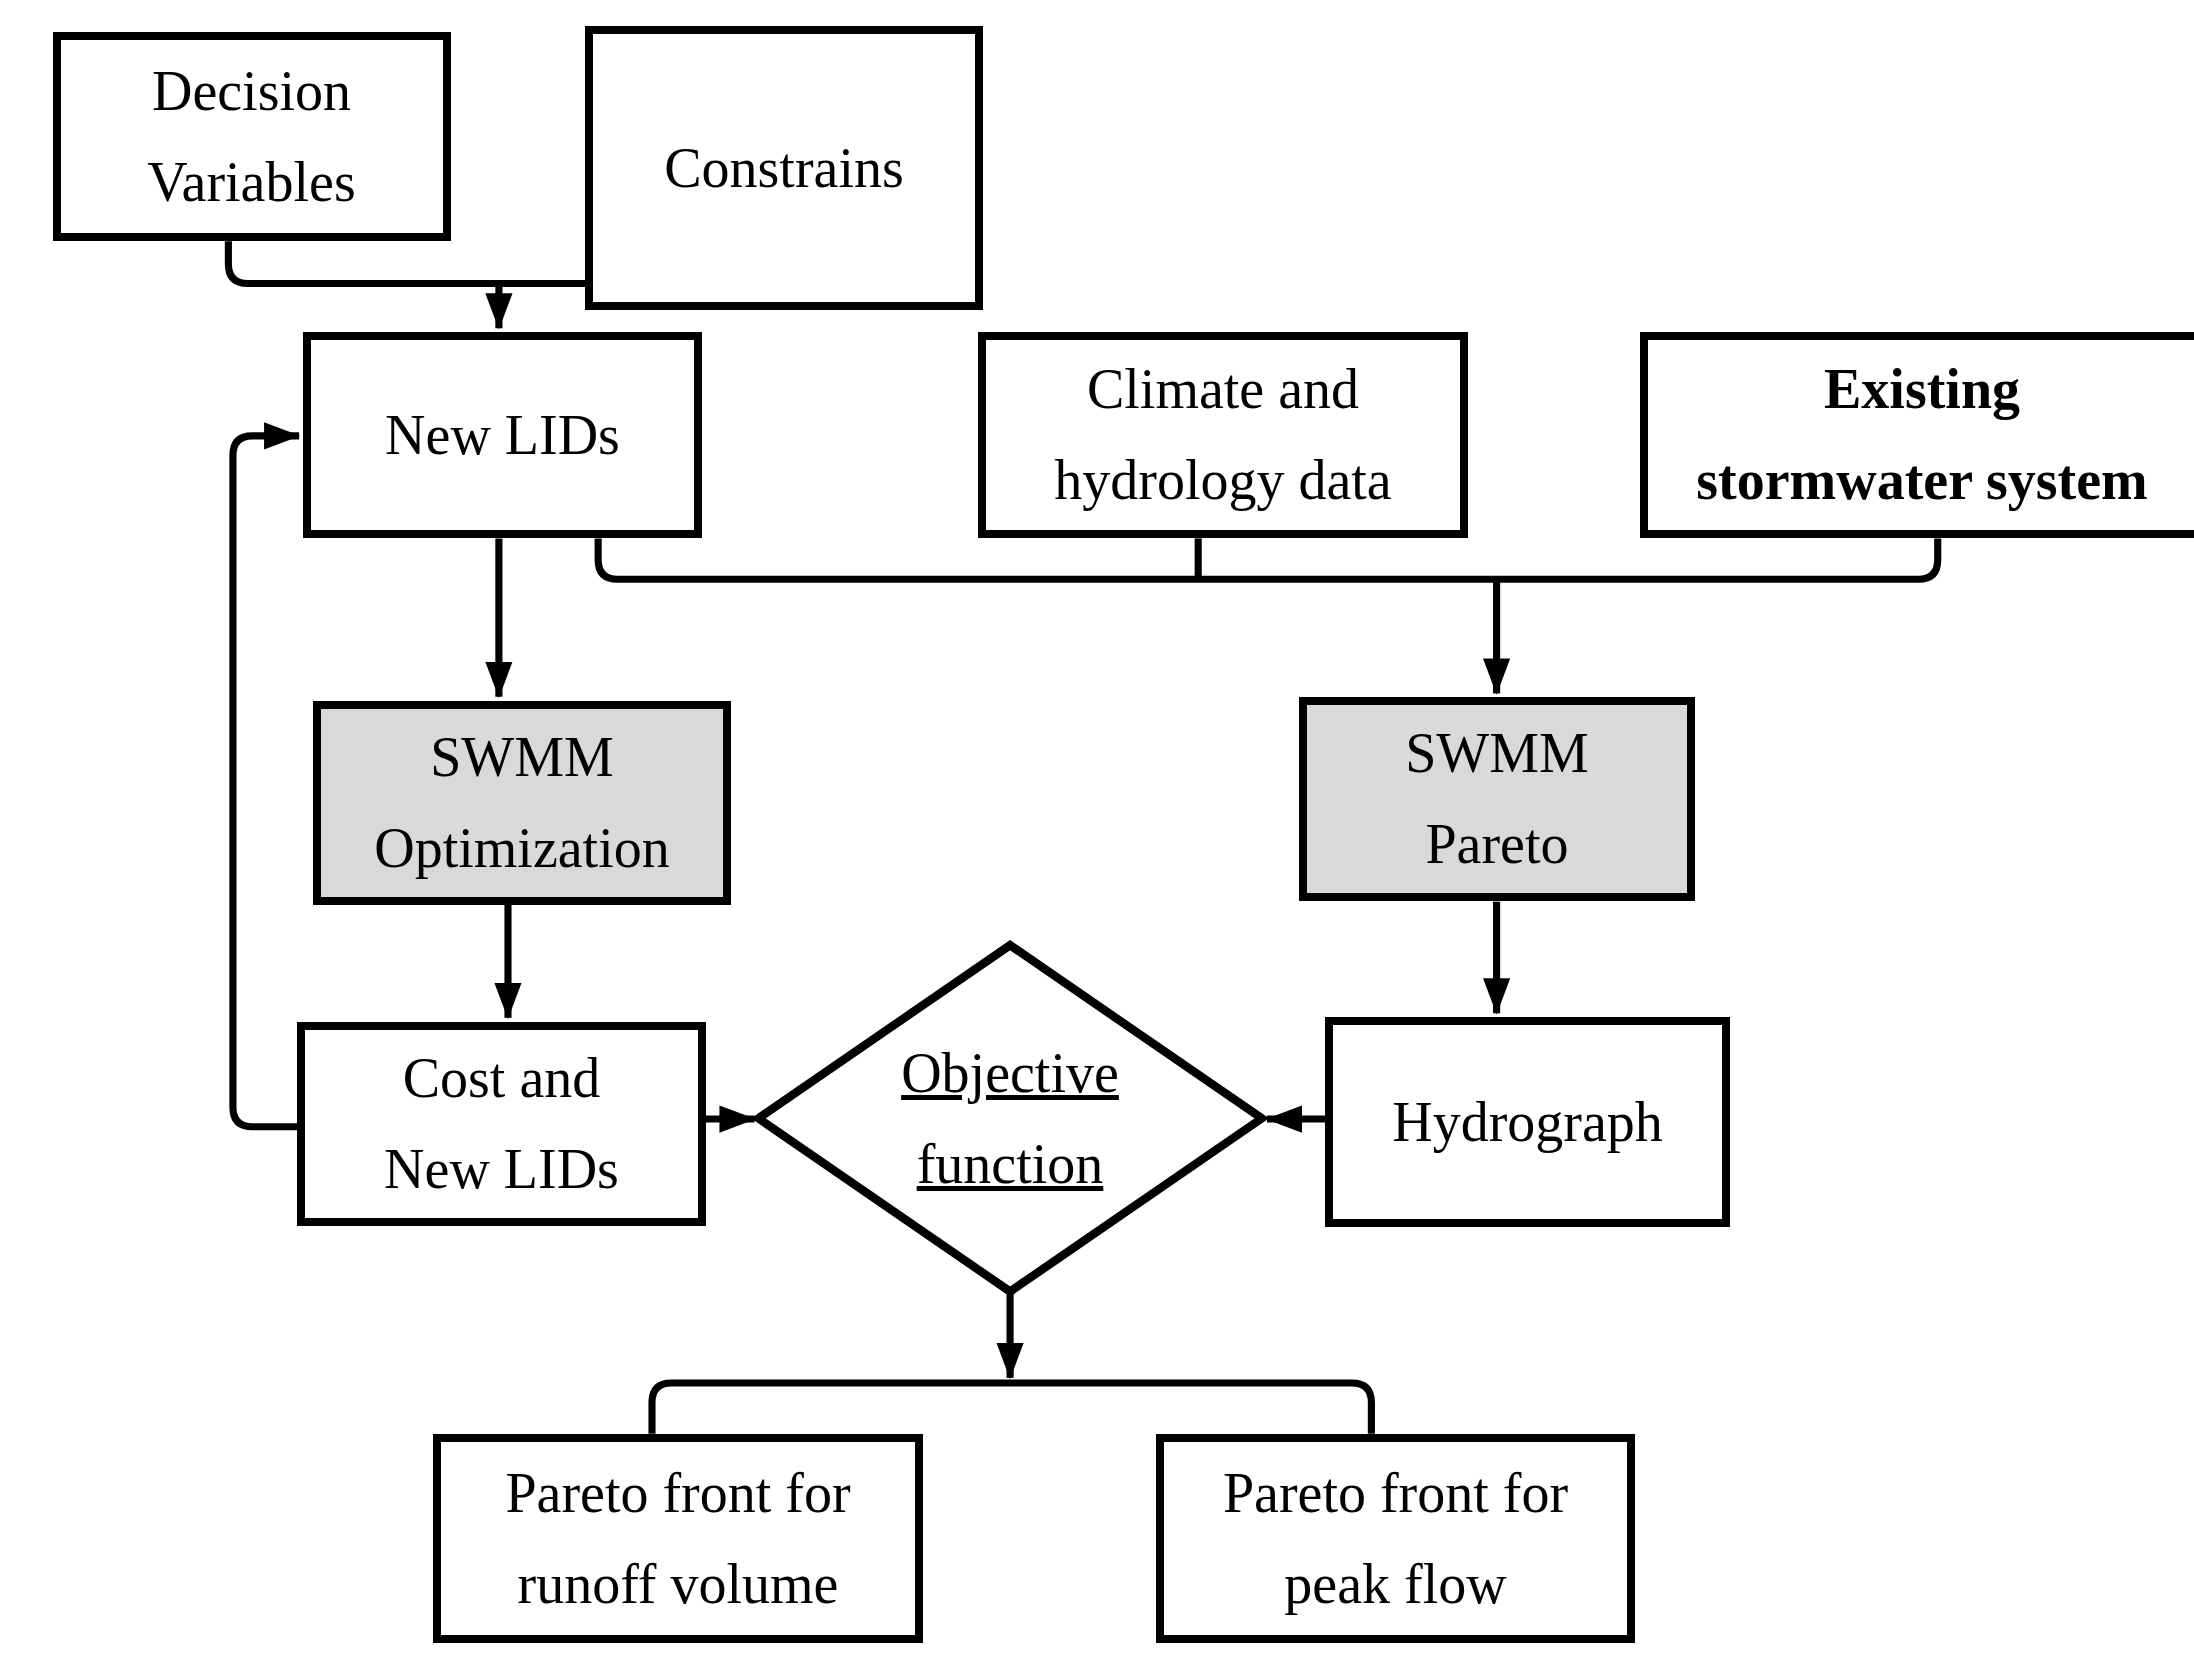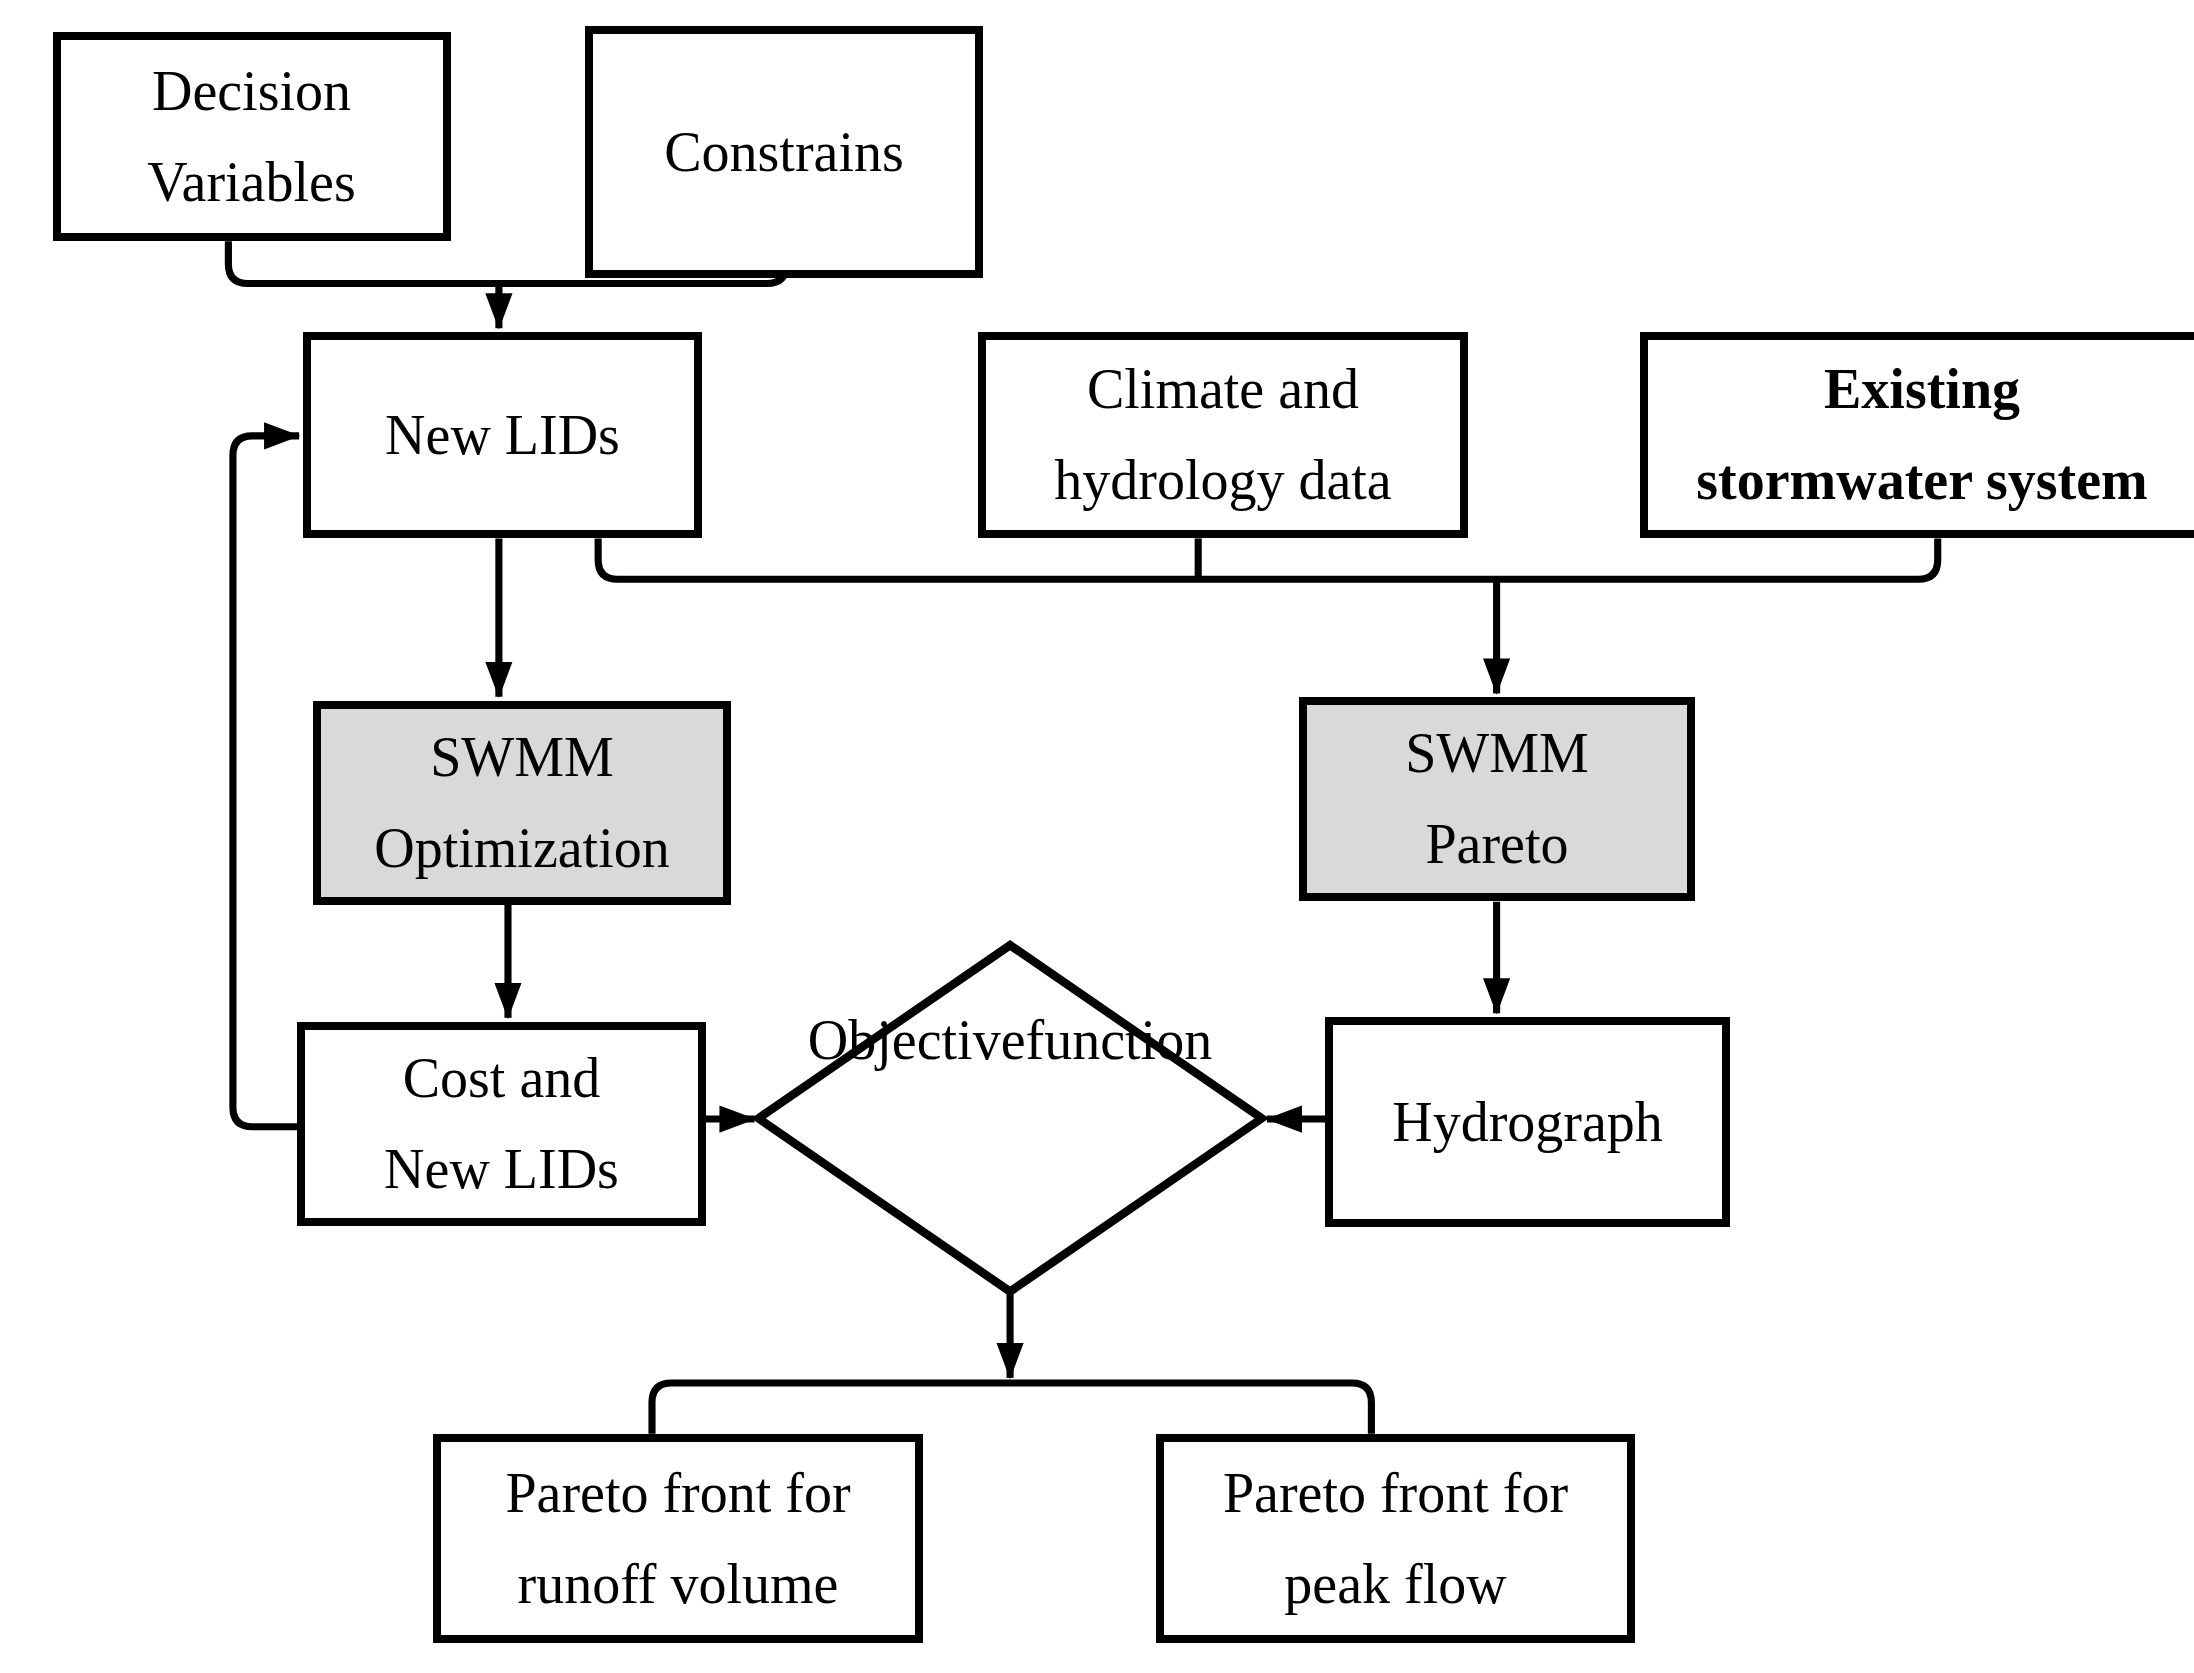--- a/index.html
+++ b/index.html
@@ -40,24 +40,25 @@
     align-items: center;
     justify-content: center;
     text-align: center;
   }
   .node.process {
     background: #d9d9d9;
   }
   .label-only {
     position: absolute;
     display: flex;
-    flex-direction: row;
-    align-items: flex-start;
+    flex-direction: column;
+    align-items: center;
     justify-content: center;
     text-align: center;
+    text-decoration: underline;
   }
   .line {
     display: block;
     font-size: 56px;
     line-height: 91px;
     white-space: nowrap;
   }
 </style>
 </head>
 <body>
@@ -94,21 +95,21 @@
     <path class="edge" d="M 968 2210 L 968 2162 Q 968 2132 998 2132 L 2047 2132 Q 2077 2132 2077 2162 L 2077 2210"></path>
 
     <polygon points="1132,1724 1520,1457 1908,1724 1520,1991" fill="#ffffff" stroke="#000000" stroke-width="13"></polygon>
   </svg>
 
   <div class="node" style="left:28.5px; top:32px; width:398px; height:209px;">
     <span class="line">Decision</span>
     <span class="line">Variables</span>
   </div>
 
-  <div class="node" style="left:561px; top:26px; width:398px; height:252px;">
+  <div class="node" style="left:561px; top:26px; width:398px; height:284px;">
     <span class="line">Constrains</span>
   </div>
 
   <div class="node" style="left:279px; top:332px; width:399px; height:206px;">
     <span class="line">New LIDs</span>
   </div>
 
   <div class="node" style="left:954px; top:332px; width:490px; height:206px;">
     <span class="line">Climate and</span>
     <span class="line">hydrology data</span>

